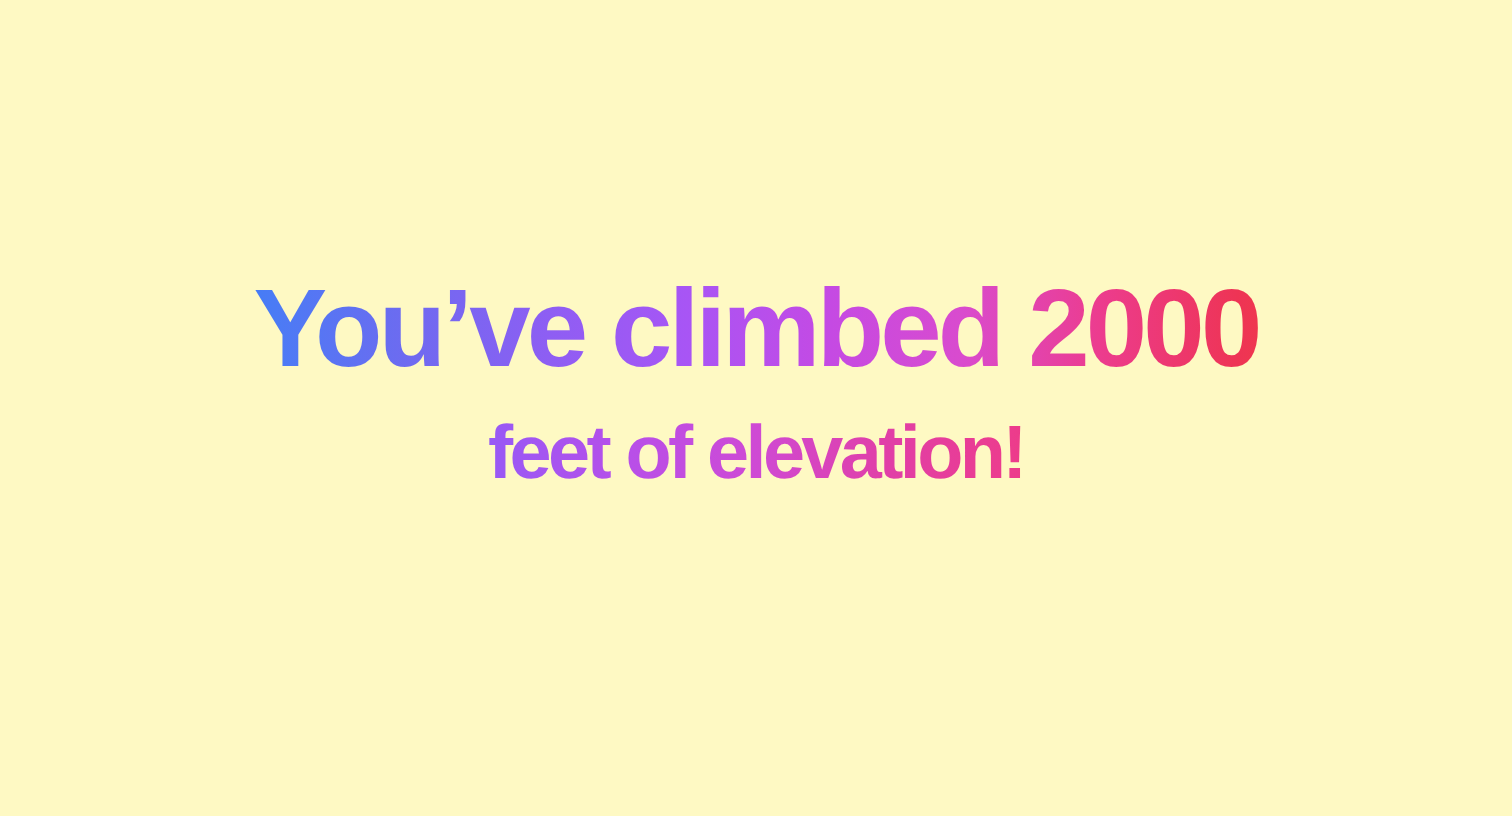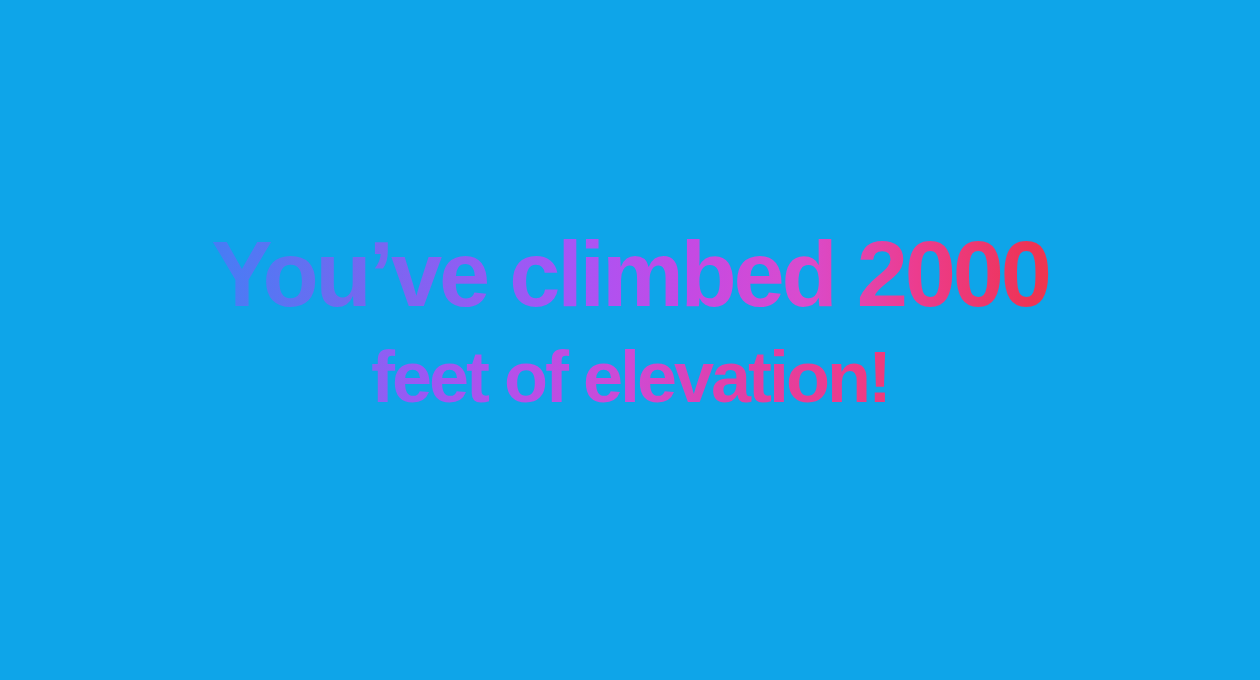--- a/index.html
+++ b/index.html
@@ -62,21 +62,21 @@
       #fa5005 100%
     );
     -webkit-background-clip: text;
     background-clip: text;
     -webkit-text-fill-color: transparent;
     color: transparent;
   }
 
   
   .headline-line--second {
-    font-size: 72px;
+    font-size: 63px;
     letter-spacing: -3.0px;
     background-image: linear-gradient(
       90deg,
       #0a84ff   0%,
       #2b7ff5  10%,
       #4b7bf5  17%,
       #7a6af2  26%,
       #9b58f4  34%,
       #b84fe8  42%,
       #cf4ad4  50%,
@@ -93,21 +93,21 @@
   }
 
   
   @supports not ((-webkit-background-clip: text) or (background-clip: text)) {
     .headline-line { color: #a855f5; -webkit-text-fill-color: #a855f5; }
   }
 </style>
 </head>
 <body style="background: rgb(244, 244, 247);">
 
-<div class="stage" style="background: #0ea5e9;">
+<div class="stage" style="background: #fef9c3;">
 
   <div class="headline">
 
     <span class="headline-line headline-line--first" style="background-image: linear-gradient(90deg, rgb(10, 132, 255) 0%, rgb(43, 127, 245) 9.09%, rgb(75, 123, 245) 18.18%, rgb(111, 106, 240) 27.27%, rgb(142, 94, 243) 36.36%, rgb(168, 85, 245) 45.45%, rgb(196, 74, 228) 54.55%, rgb(217, 75, 206) 63.64%, rgb(236, 60, 142) 72.73%, rgb(238, 52, 85) 81.82%, rgb(244, 69, 47) 90.91%, rgb(250, 80, 5) 100%);">You’ve climbed 2000</span>
 
     <span class="headline-line headline-line--second" style="background-image: linear-gradient(90deg, rgb(10, 132, 255) 0%, rgb(43, 127, 245) 8.33%, rgb(75, 123, 245) 16.67%, rgb(122, 106, 242) 25%, rgb(155, 88, 244) 33.33%, rgb(184, 79, 232) 41.67%, rgb(207, 74, 212) 50%, rgb(224, 63, 168) 58.33%, rgb(236, 60, 142) 66.67%, rgb(239, 55, 99) 75%, rgb(238, 58, 74) 83.33%, rgb(240, 64, 40) 91.67%, rgb(242, 67, 31) 100%);">feet of elevation!</span>
 
   </div>
 
 </div>

